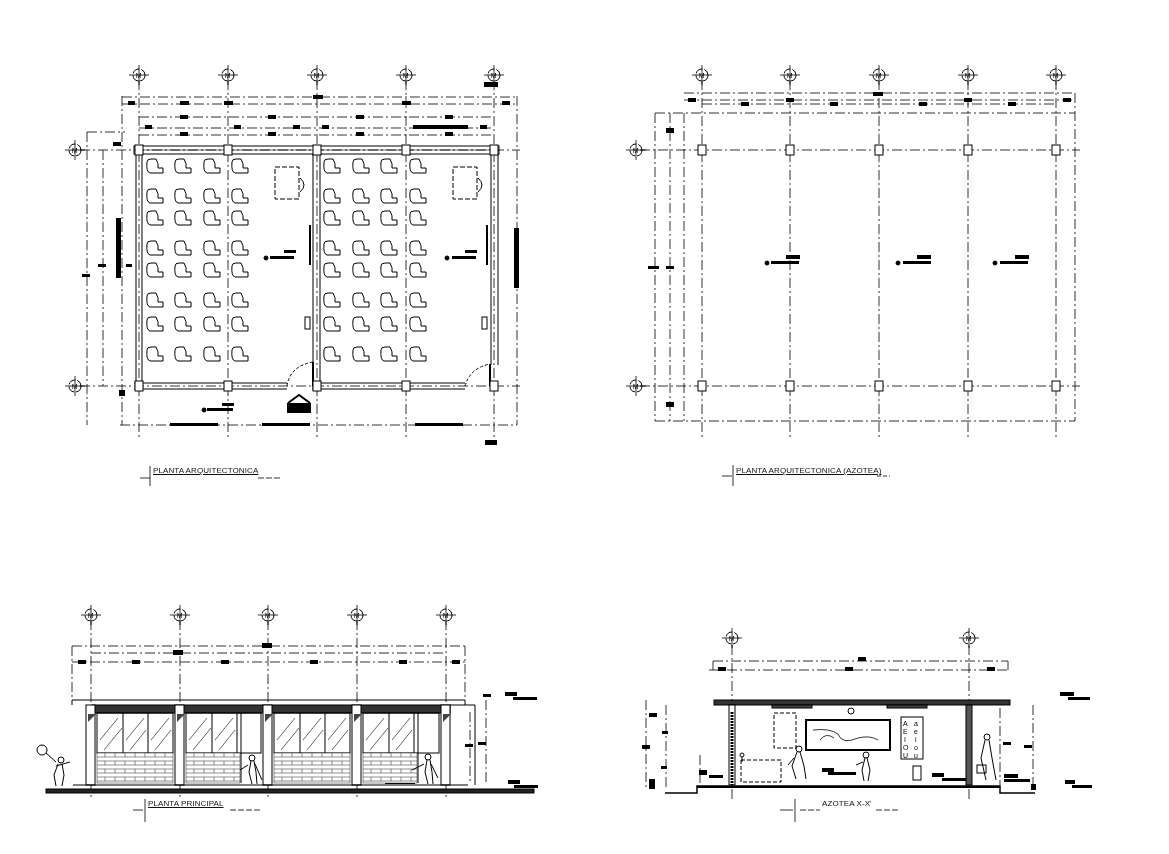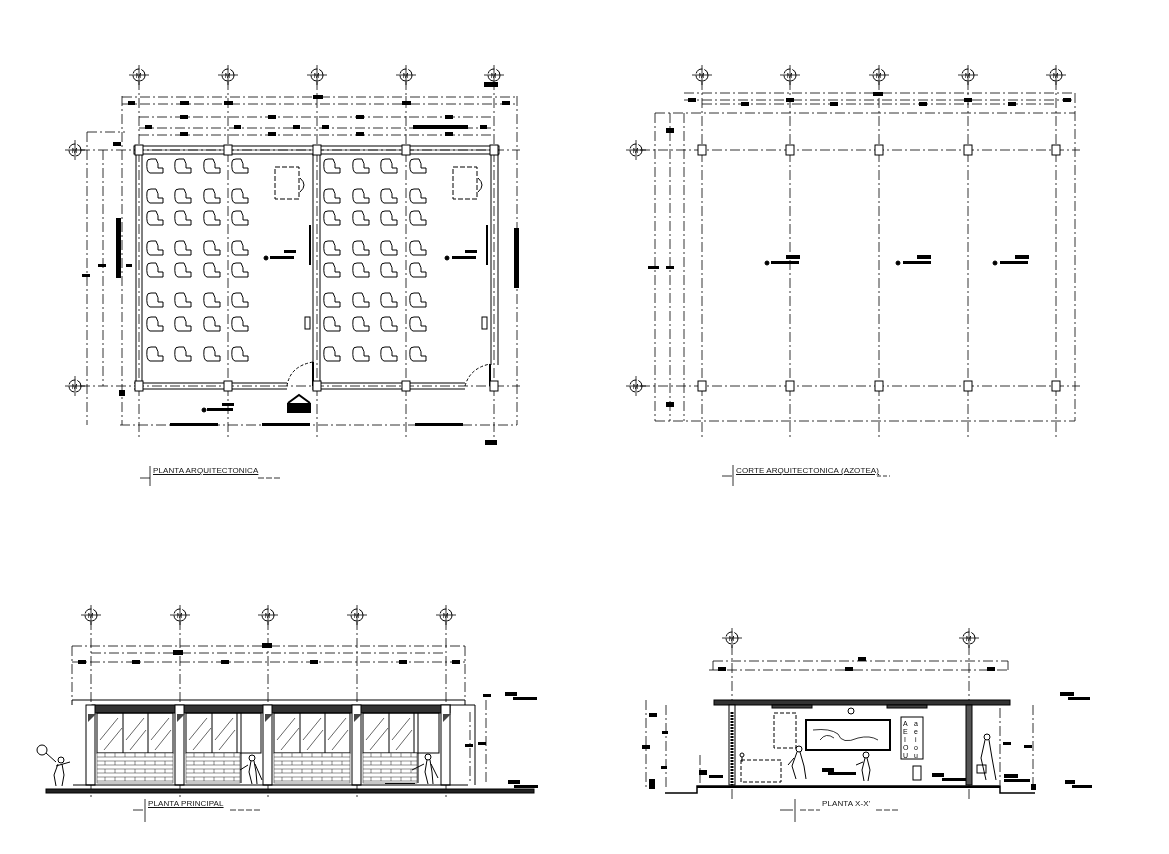--- a/index.html
+++ b/index.html
@@ -4,23 +4,23 @@
 <style>
   html,body{margin:0;padding:0;background:#ffffff;}
   body{width:1169px;height:854px;position:relative;overflow:hidden;font-family:"Liberation Sans",sans-serif;}
   svg{position:absolute;left:0;top:0;}
   .lbl{position:absolute;font-family:"Liberation Sans",sans-serif;font-size:8px;color:#111;text-decoration:underline;white-space:nowrap;letter-spacing:0.1px;}
 </style>
 </head>
 <body>
 
 <div class="lbl" style="left:153px;top:466px;">PLANTA ARQUITECTONICA</div>
-<div class="lbl" style="left:736px;top:466px;">CORTE ARQUITECTONICA (AZOTEA)</div>
+<div class="lbl" style="left:736px;top:466px;">PLANTA ARQUITECTONICA (AZOTEA)</div>
 <div class="lbl" style="left:148px;top:799px;">PLANTA PRINCIPAL</div>
-<div class="lbl" style="left:822px;top:799px;text-decoration:none;">PLANTA X-X'</div>
+<div class="lbl" style="left:822px;top:799px;text-decoration:none;">AZOTEA X-X'</div>
 
 <svg id="cad" width="1169" height="854" viewBox="0 0 1169 854" xmlns="http://www.w3.org/2000/svg">
   <defs>
     <g id="axis-bubble">
       <circle r="6" fill="none" stroke="#000" stroke-width="1" stroke-dasharray="8 2"></circle>
       <line x1="-10" y1="0" x2="10" y2="0" stroke="#000" stroke-width="0.8"></line>
       <line x1="0" y1="-10" x2="0" y2="10" stroke="#000" stroke-width="0.8"></line>
       <text x="-3.2" y="3" font-size="7" font-family="Liberation Sans, sans-serif" fill="#000">M</text>
     </g>
     <g id="desk">

